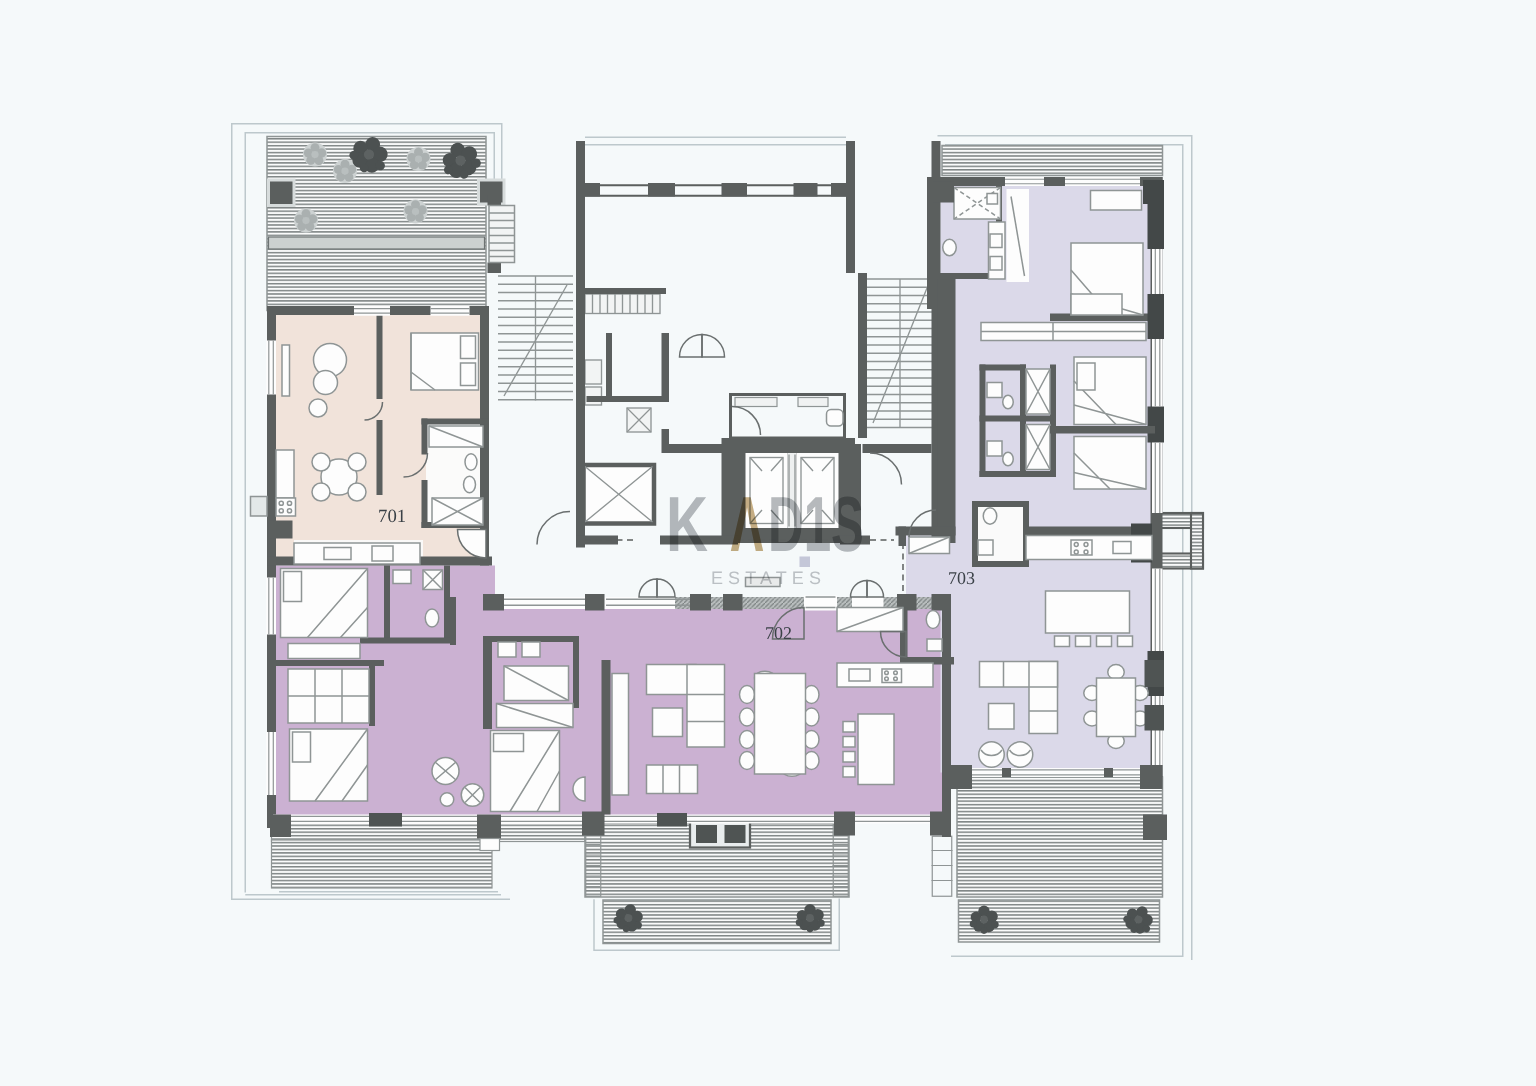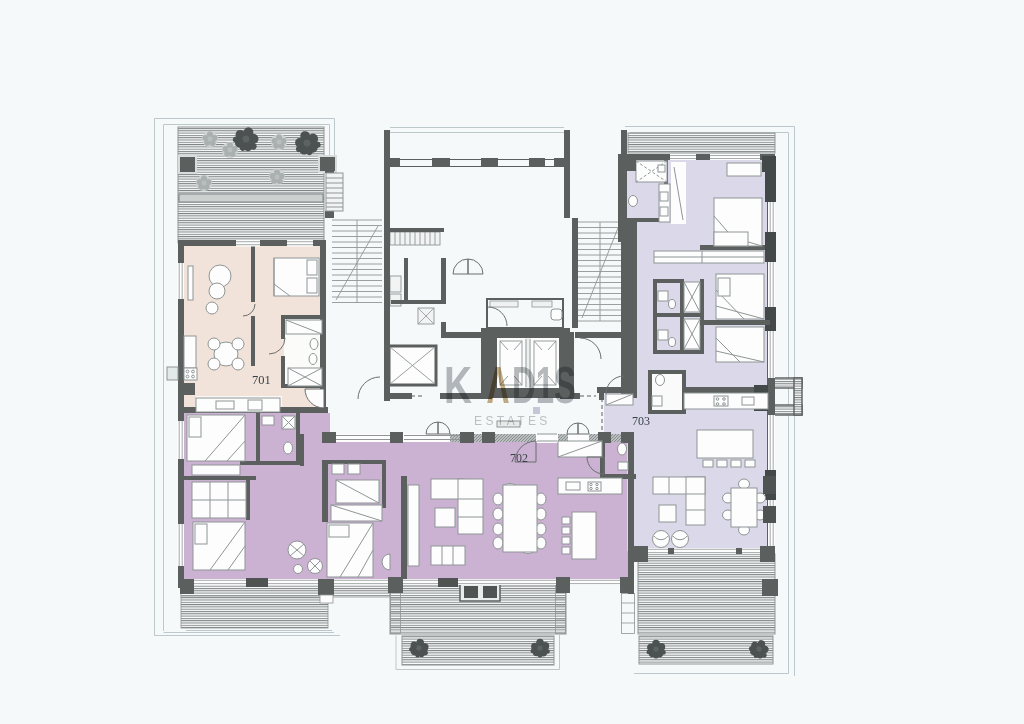--- a/index.html
+++ b/index.html
@@ -1,16 +1,16 @@
 <!DOCTYPE html>
 <html><head>
 <meta charset="utf-8">
 <style>
   html,body{margin:0;padding:0;background:#f5f9fa;}
-  #wrap{width:1024px;height:640px;position:relative;overflow:hidden;background:#f5f9fa;font-family:"Liberation Sans",sans-serif;margin-top:36px;}
+  #wrap{width:1024px;height:640px;position:relative;overflow:hidden;background:#f5f9fa;font-family:"Liberation Sans",sans-serif;}
   svg{display:block}
 </style>
 </head>
 <body>
 <div id="wrap">
 <svg width="1024" height="724" viewBox="0 0 1024 724">
 <defs>
   <pattern id="hatch" width="4" height="2.3" patternUnits="userSpaceOnUse">
     <rect width="4" height="2.3" fill="#fafbfb"></rect>
     <rect y="0" width="4" height="1" fill="#7e8484"></rect>

